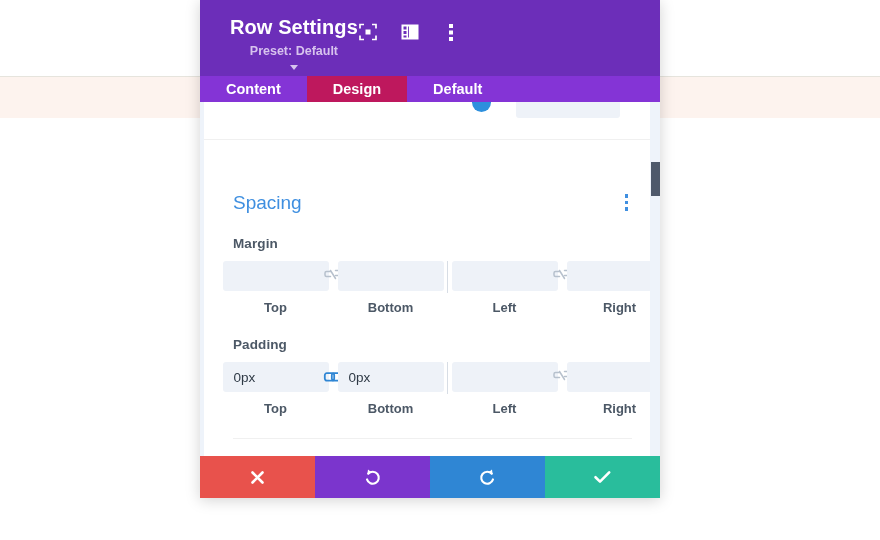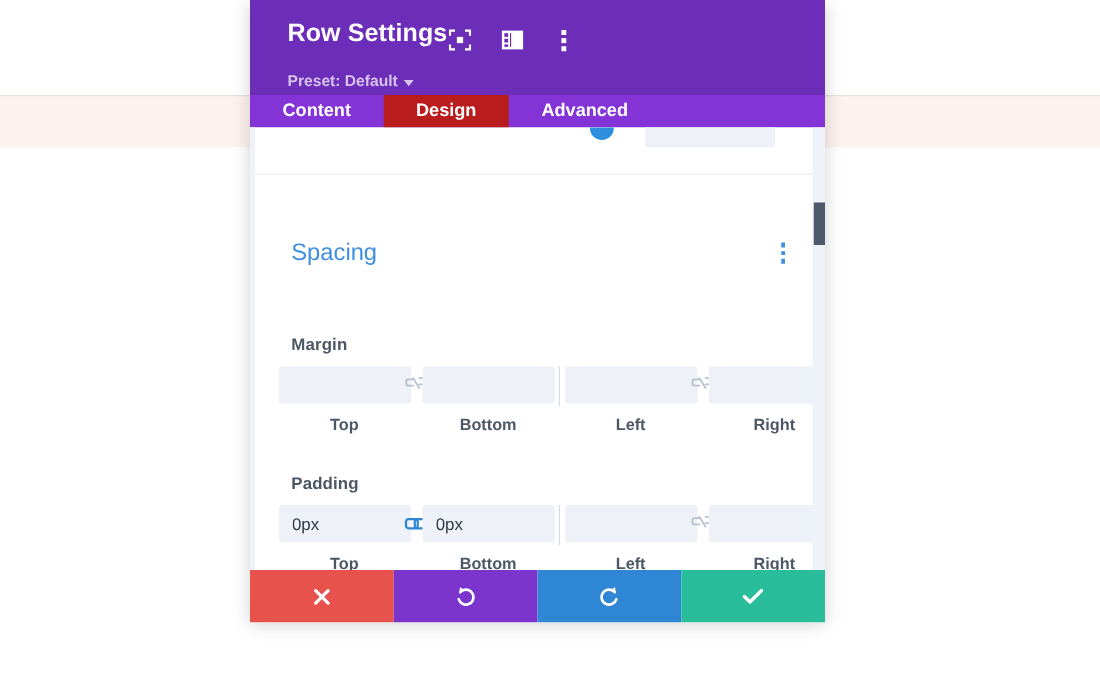--- a/index.html
+++ b/index.html
@@ -55,29 +55,30 @@
   }
   .header-titles { padding-top: 1px; }
   .modal-title {
     color: #ffffff;
     font-size: 20px;
     font-weight: bold;
     line-height: 24px;
     letter-spacing: .1px;
   }
   .modal-preset {
-    margin-top: 19px;
+    margin-top: 5px;
     color: #d7c3ee;
     font-size: 12.5px;
     font-weight: bold;
     line-height: 15px;
     display: flex;
     align-items: center;
     gap: 5px;
     cursor: pointer;
+    flex-direction: column;
   }
   .caret-down {
     width: 0; height: 0;
     border-left: 4px solid transparent;
     border-right: 4px solid transparent;
     border-top: 5px solid #d7c3ee;
     display: inline-block;
     margin-top: 1px;
   }
 
@@ -109,21 +110,21 @@
     display: flex;
     align-items: center;
     justify-content: center;
     padding: 0 26px;
     color: #ffffff;
     font-size: 14.5px;
     font-weight: bold;
     cursor: pointer;
     white-space: nowrap;
   }
-  .tab.active { background: #b91c1c; }
+  .tab.active { background: #be185d; }
 
   
   .modal-body {
     flex: 1 1 auto;
     position: relative;
     background: #ffffff;
     overflow: hidden;
     border-left: 4px solid #eef3fa;
   }
 
@@ -178,21 +179,21 @@
     padding: 2px 4px;
   }
   .kebab span {
     width: 3.5px;
     height: 3.5px;
     background: #3f8fe0;
     display: block;
   }
 
   
-  .field-group { margin-bottom: 22px; margin-top: 32px; }
+  .field-group { margin-bottom: 22px; }
   .group-label {
     color: #4c5866;
     font-size: 13.5px;
     font-weight: bold;
     margin-bottom: 10px;
     letter-spacing: .1px;
   }
 
   .quad {
     display: flex;
@@ -337,21 +338,21 @@
           <rect x="0" y="7.5" width="4" height="4" fill="#ffffff"></rect>
           <rect x="0" y="14" width="4" height="4" fill="#ffffff"></rect>
         </svg>
       </div>
     </div>
   </div>
 
   <div class="tab-bar">
     <div class="tab">Content</div>
     <div class="tab active">Design</div>
-    <div class="tab">Advanced</div>
+    <div class="tab">Default</div>
   </div>
 
   <div class="modal-body">
 
     <div class="cut-row">
       <div class="cut-slider-knob"></div>
       <div class="cut-input"></div>
     </div>
     <div class="cut-spacer"></div>
 

